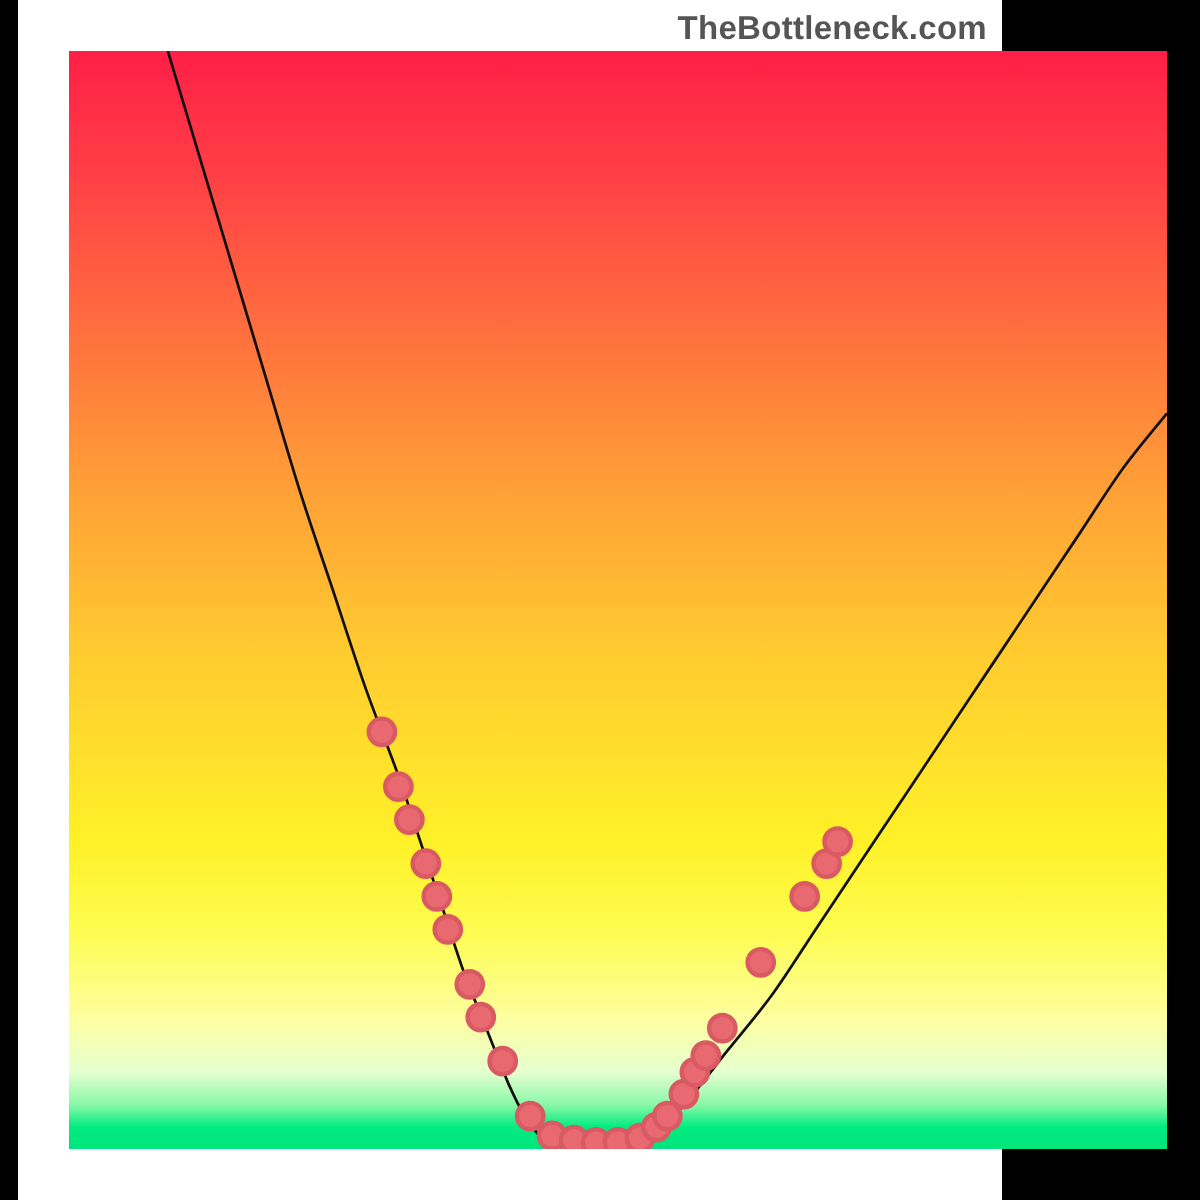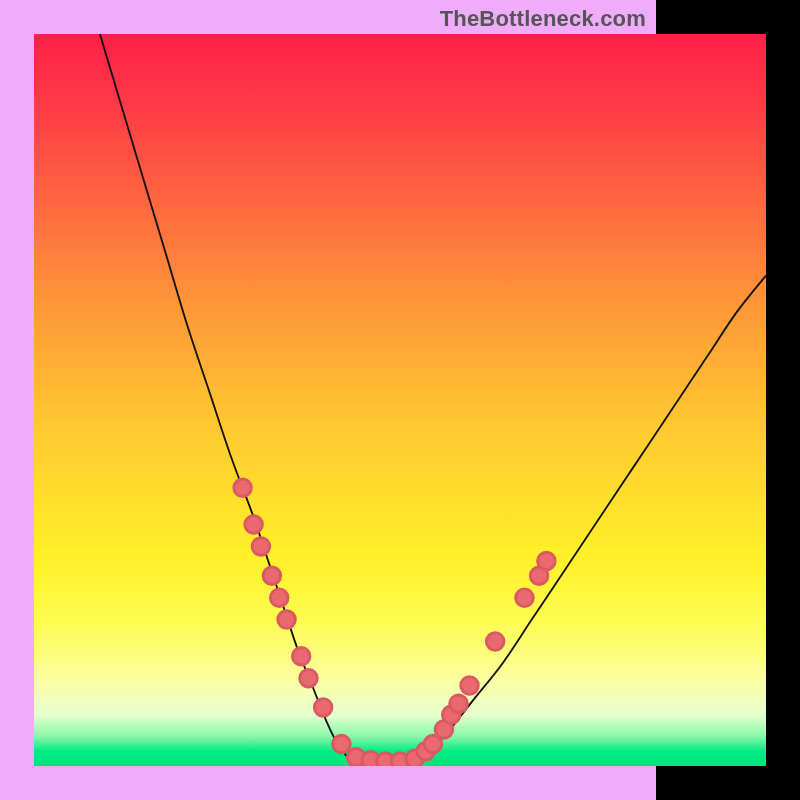--- a/index.html
+++ b/index.html
@@ -1,21 +1,22 @@
 <!DOCTYPE html>
 <html><head>
 <meta charset="utf-8">
 <style>
   * { margin: 0; padding: 0; box-sizing: border-box; }
   html, body { width: 800px; height: 800px; overflow: hidden; background: #000; }
   .frame {
     position: relative;
     width: 656px;
     height: 800px;
-    background: #f0abfc;
+    background: #ffffff;
+    margin-left: 12px;
   }
   .watermark {
     position: absolute;
     top: 6px;
     right: 10px;
     font-family: Arial, Helvetica, sans-serif;
     font-size: 22px;
     font-weight: bold;
     color: #555555;
     letter-spacing: 0.2px;

